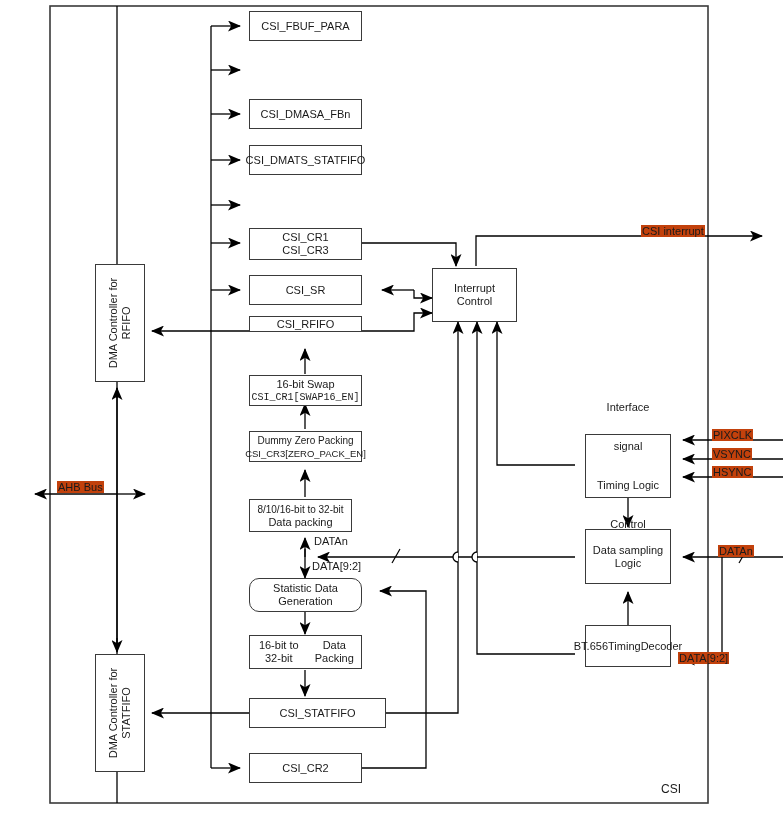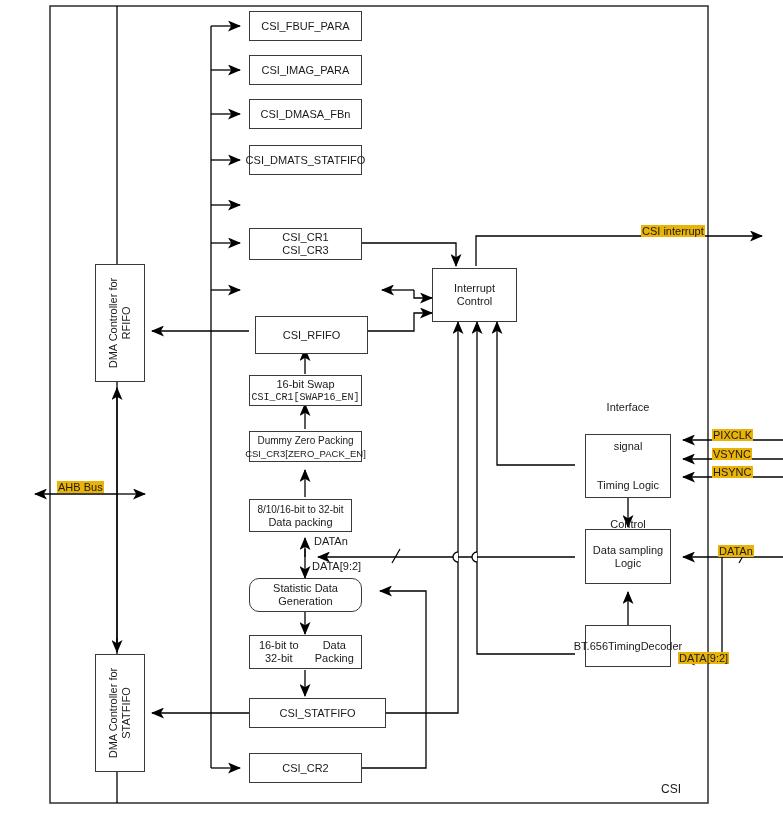--- a/index.html
+++ b/index.html
@@ -6,21 +6,21 @@
   body{font-family:"Liberation Sans",sans-serif;}
   #root{position:relative;width:783px;height:816px;background:#fff;overflow:hidden;}
   svg.layer{position:absolute;left:0;top:0;width:783px;height:816px;}
   .blk{position:absolute;box-sizing:border-box;border:1.3px solid #3a3a3a;background:#fff;
        display:flex;align-items:center;justify-content:center;text-align:center;
        font-size:11px;color:#1a1a1a;line-height:13px;z-index:3;}
   .blk .l2{display:block;}
   .vblk{position:absolute;box-sizing:border-box;border:1.3px solid #3a3a3a;background:#fff;z-index:3;}
   .vblk .txt{position:absolute;left:50%;top:50%;transform:translate(-50%,-50%) rotate(-90deg);
        white-space:nowrap;font-size:11px;color:#1a1a1a;text-align:center;line-height:13px;}
-  .lbl{position:absolute;font-size:11px;color:#1a1a1a;white-space:nowrap;z-index:4;background:#eab308;padding:0 1px;}
+  .lbl{position:absolute;font-size:11px;color:#1a1a1a;white-space:nowrap;z-index:4;background:#c2410c;padding:0 1px;}
   .lbl.nobg{background:transparent;}
 </style>
 </head>
 <body>
 
 <div id="root">
 
   <svg class="layer" viewBox="0 0 783 816">
     <defs>
       <marker id="ar" markerWidth="13" markerHeight="11" refX="12" refY="5.5" orient="auto" markerUnits="userSpaceOnUse">
@@ -101,34 +101,34 @@
 
     <g stroke="#000" stroke-width="1.2">
       <path d="M739,563 L747,549"></path>
       <path d="M392,563 L400,549"></path>
     </g>
   </svg>
 
   <div class="blk" style="left:249px;top:11px;width:113px;height:30px;">
     <span>CSI_FBUF_PARA</span>
   </div>
-  <div class="blk" style="left:249px;top:55px;width:113px;height:30px;">
-    <span>CSI_IMAG_PARA</span>
-  </div>
   <div class="blk" style="left:249px;top:99px;width:113px;height:30px;">
     <span>CSI_DMASA_FBn</span>
   </div>
   <div class="blk" style="left:249px;top:145px;width:113px;height:30px;">
     <span>CSI_DMATS_STATFIFO</span>
   </div>
   <div class="blk" style="left:249px;top:228px;width:113px;height:32px;flex-direction:column;">
     <span>CSI_CR1</span>
     <span class="l2">CSI_CR3</span>
   </div>
-  <div class="blk" style="left:255px;top:316px;width:113px;height:38px;">
+  <div class="blk" style="left:249px;top:275px;width:113px;height:30px;">
+    <span>CSI_SR</span>
+  </div>
+  <div class="blk" style="left:249px;top:316px;width:113px;height:16px;">
     <span>CSI_RFIFO</span>
   </div>
 
   <div class="blk" style="left:249px;top:375px;width:113px;height:31px;flex-direction:column;">
     <span>16-bit Swap</span>
     <span class="l2" style="font-size:10px;font-family:Liberation Mono, monospace;">CSI_CR1[SWAP16_EN]</span>
   </div>
   <div class="blk" style="left:249px;top:431px;width:113px;height:31px;flex-direction:column;">
     <span style="font-size:10px;">Dummy Zero Packing</span>
     <span class="l2" style="font-size:9.5px;">CSI_CR3[ZERO_PACK_EN]</span>

